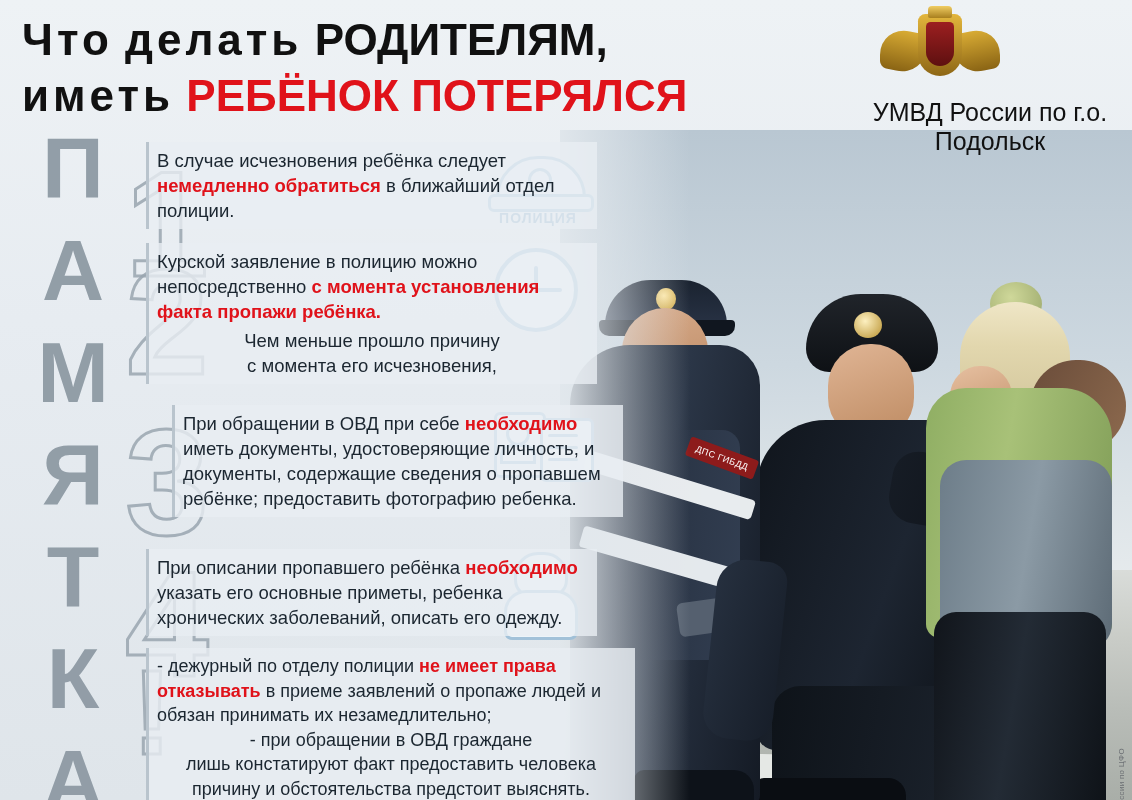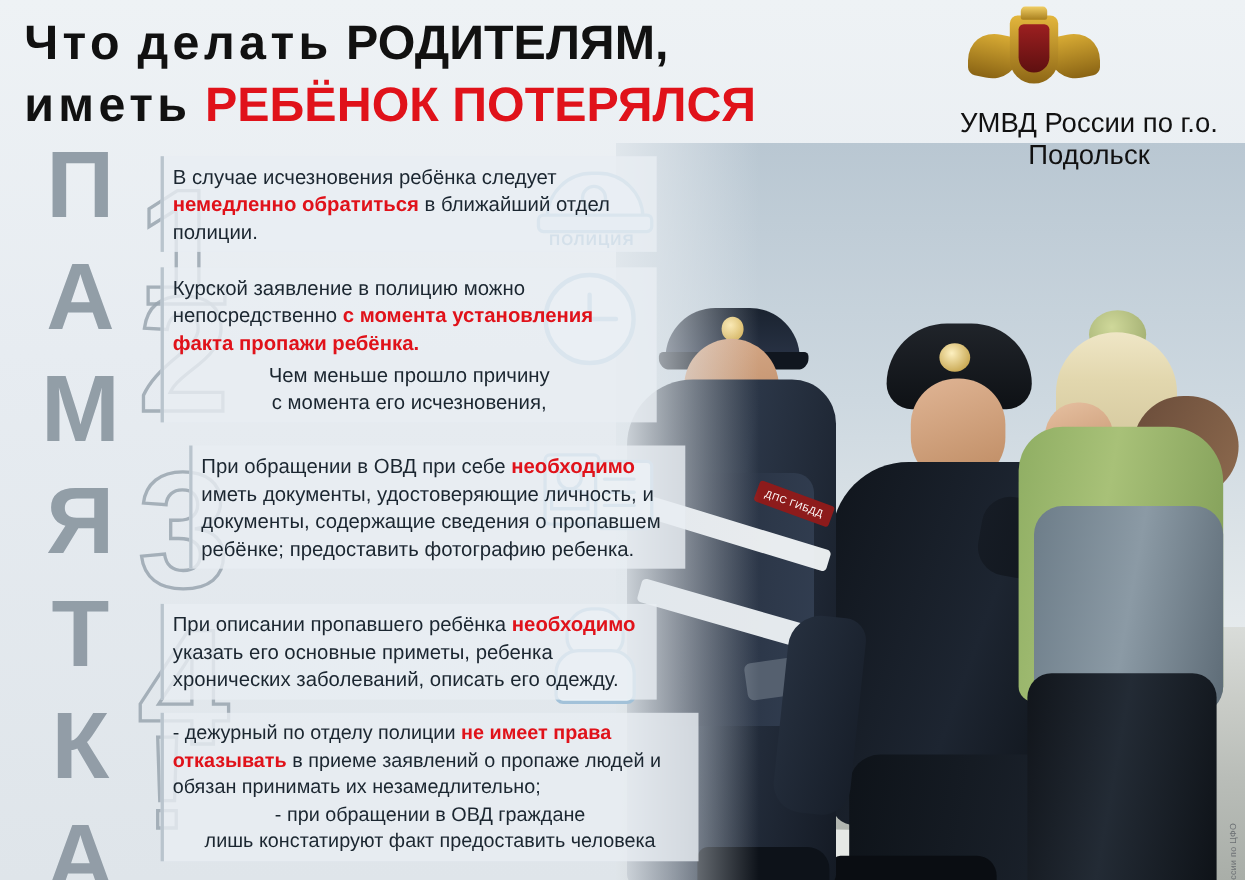--- a/index.html
+++ b/index.html
@@ -434,16 +434,17 @@
 
   <div class="block b4">
     <span>При описании пропавшего ребёнка </span><b class="red">необходимо</b><span> указать его основные приметы, ребенка хронических заболеваний, описать его одежду.</span>
   </div>
 
   <div class="block b5">
     <span>- дежурный по отделу полиции </span><b class="red">не имеет права отказывать</b><span> в приеме заявлений о пропаже людей и обязан принимать их незамедлительно;</span>
     <div class="t-center">
       <div>- при обращении в ОВД граждане</div>
       <div>лишь констатируют факт предоставить человека</div>
+      <div>причину и обстоятельства предстоит выяснять.</div>
     </div>
   </div>
 
 </div>
 
 </body></html>

